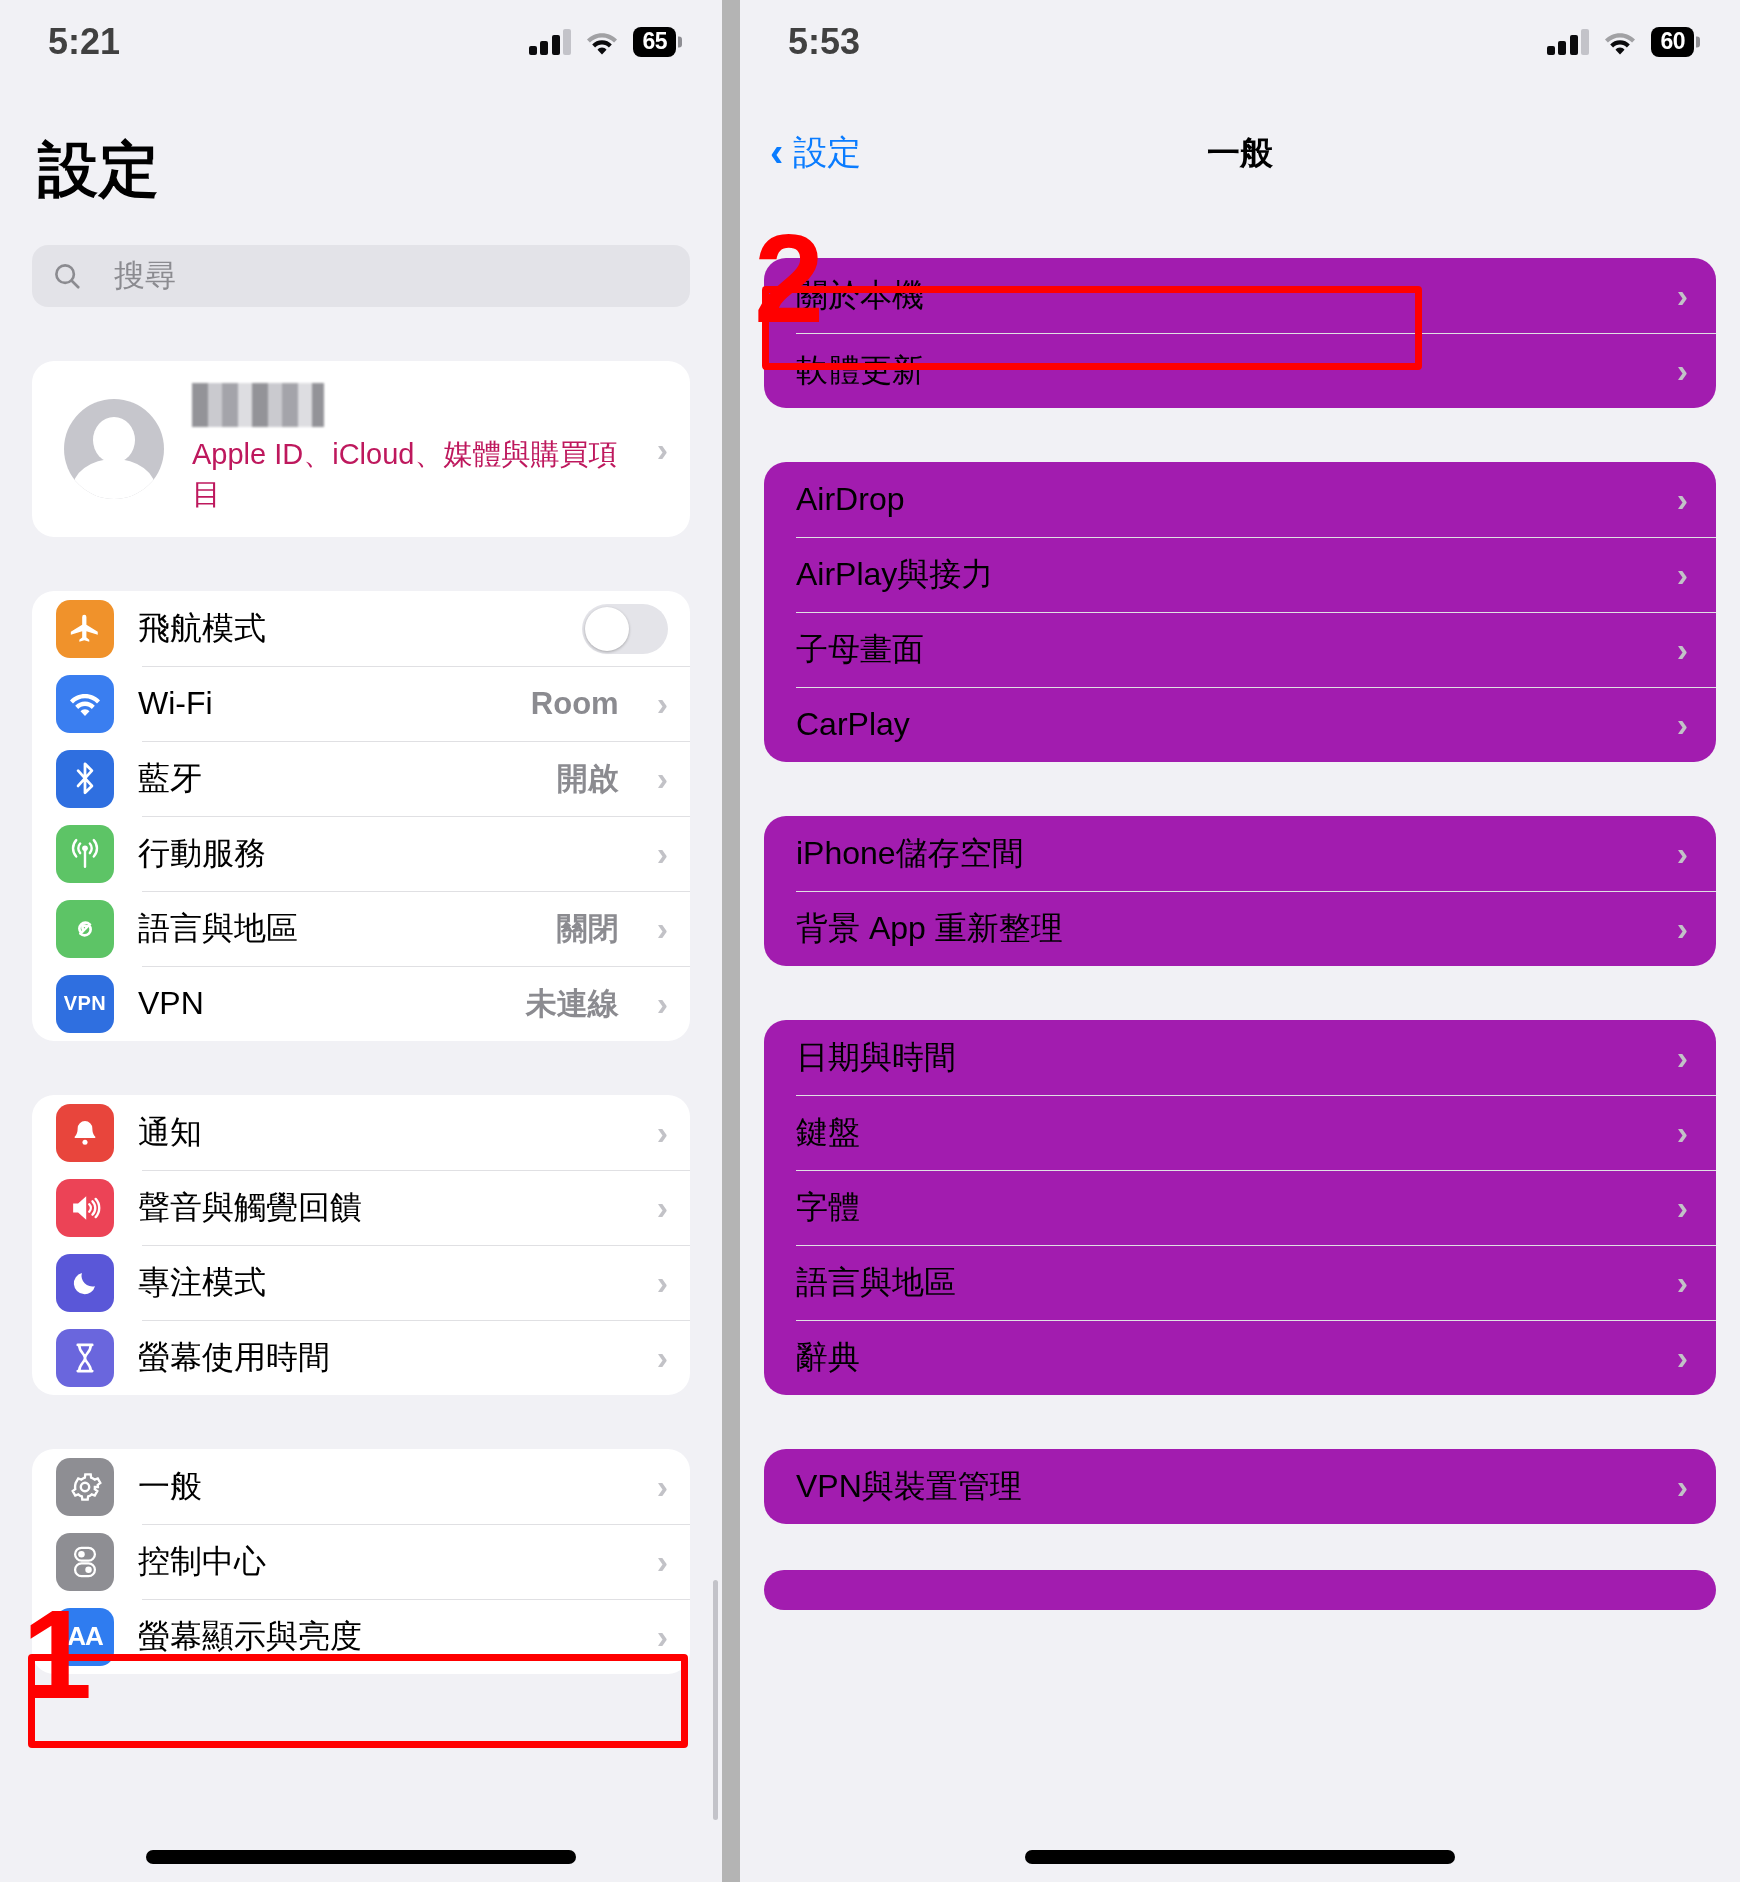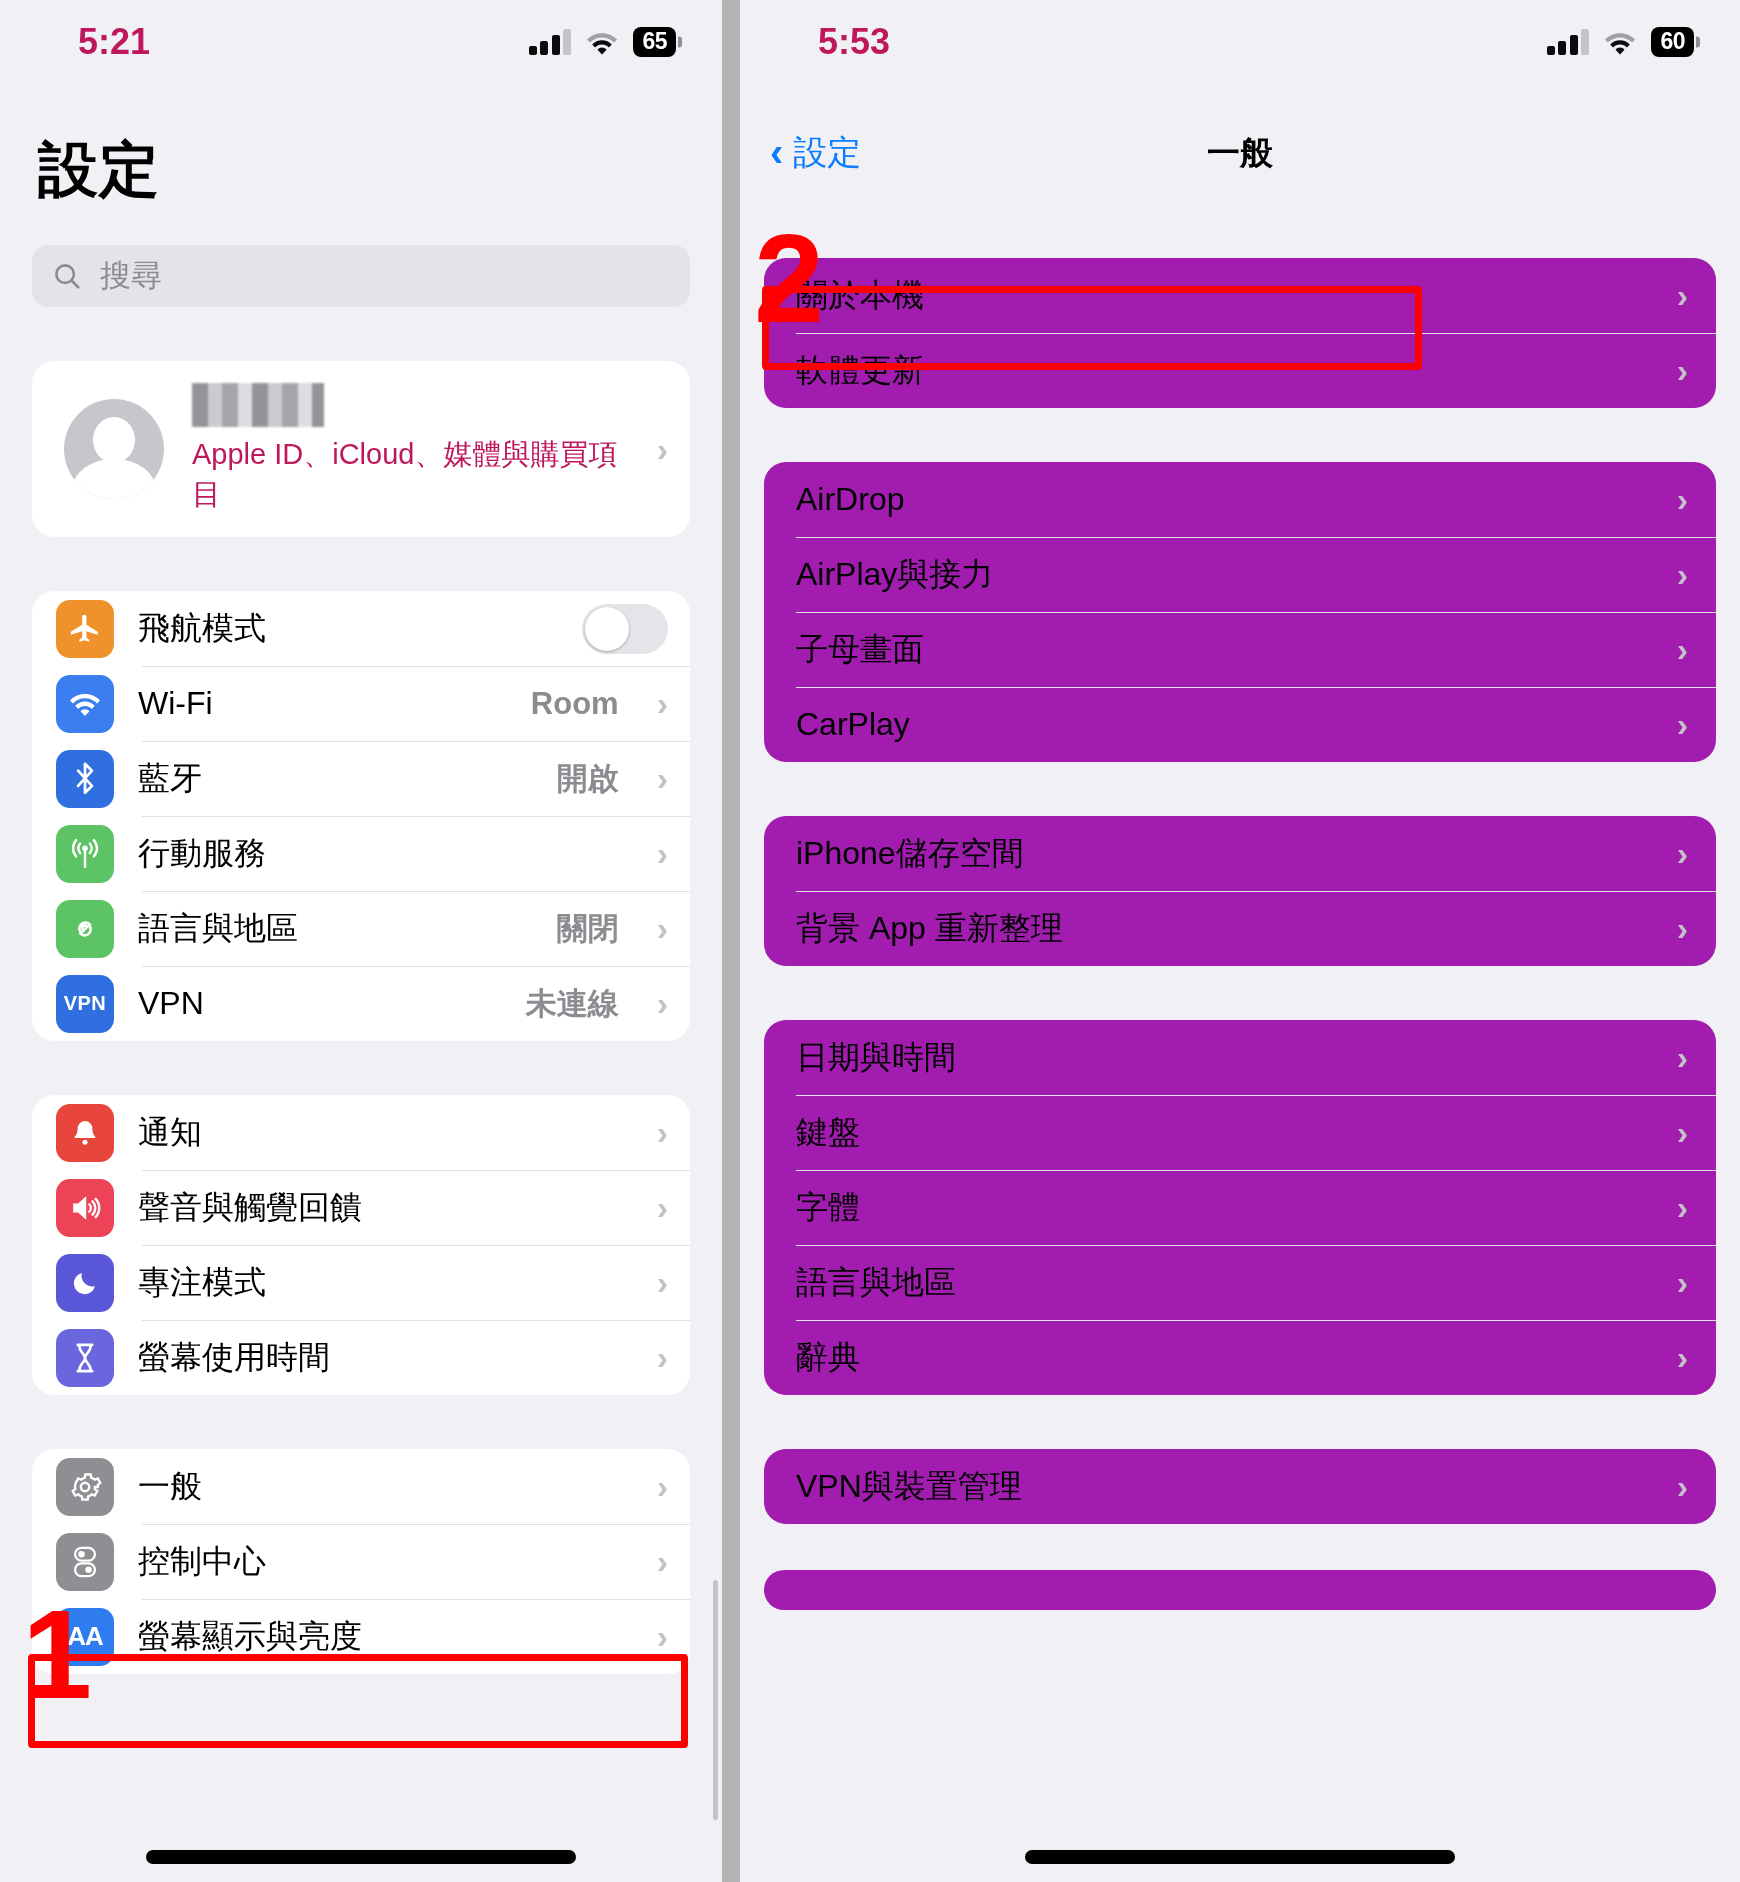--- a/index.html
+++ b/index.html
@@ -23,23 +23,23 @@
   .phone.right { width: 1000px; }
 
   
   .statusbar {
     height: 84px;
     display: flex; align-items: center;
     padding: 0 46px 0 0;
     position: relative;
   }
   .sb-time {
-    font-size: 36px; font-weight: bold; color: #be185d;
+    font-size: 36px; font-weight: bold; color: #404040;
     letter-spacing: 0px;
-    margin-left: 78px;
+    margin-left: 48px;
   }
   .sb-right {
     margin-left: auto;
     display: flex; align-items: center; gap: 14px;
   }
   .bars { display: flex; align-items: flex-end; gap: 3.5px; height: 26px; }
   .bars i { width: 8px; background: #0b0b0d; border-radius: 2px; display:block; }
   .bars i:nth-child(1){ height: 9px; }
   .bars i:nth-child(2){ height: 14px; }
   .bars i:nth-child(3){ height: 20px; }
@@ -58,21 +58,21 @@
   }
 
   
   .big-title {
     font-size: 60px; font-weight: 800; color:#000;
     padding: 46px 0 0 38px; letter-spacing: 1px;
   }
   .searchbar {
     margin: 34px 32px 0 32px;
     height: 62px; border-radius: 16px; background:#e3e3e8;
-    display:flex; align-items:center; gap:18px; padding: 0 20px;
+    display:flex; align-items:center; gap:32px; padding: 0 20px;
   }
   .search-ph { color:#8b8b90; font-size: 31px; }
 
   .card {
     background:#fff; border-radius: 22px; margin: 0 32px;
     overflow: hidden;
   }
   .gap-lg { height: 54px; }
   .gap-md { height: 46px; }
 

